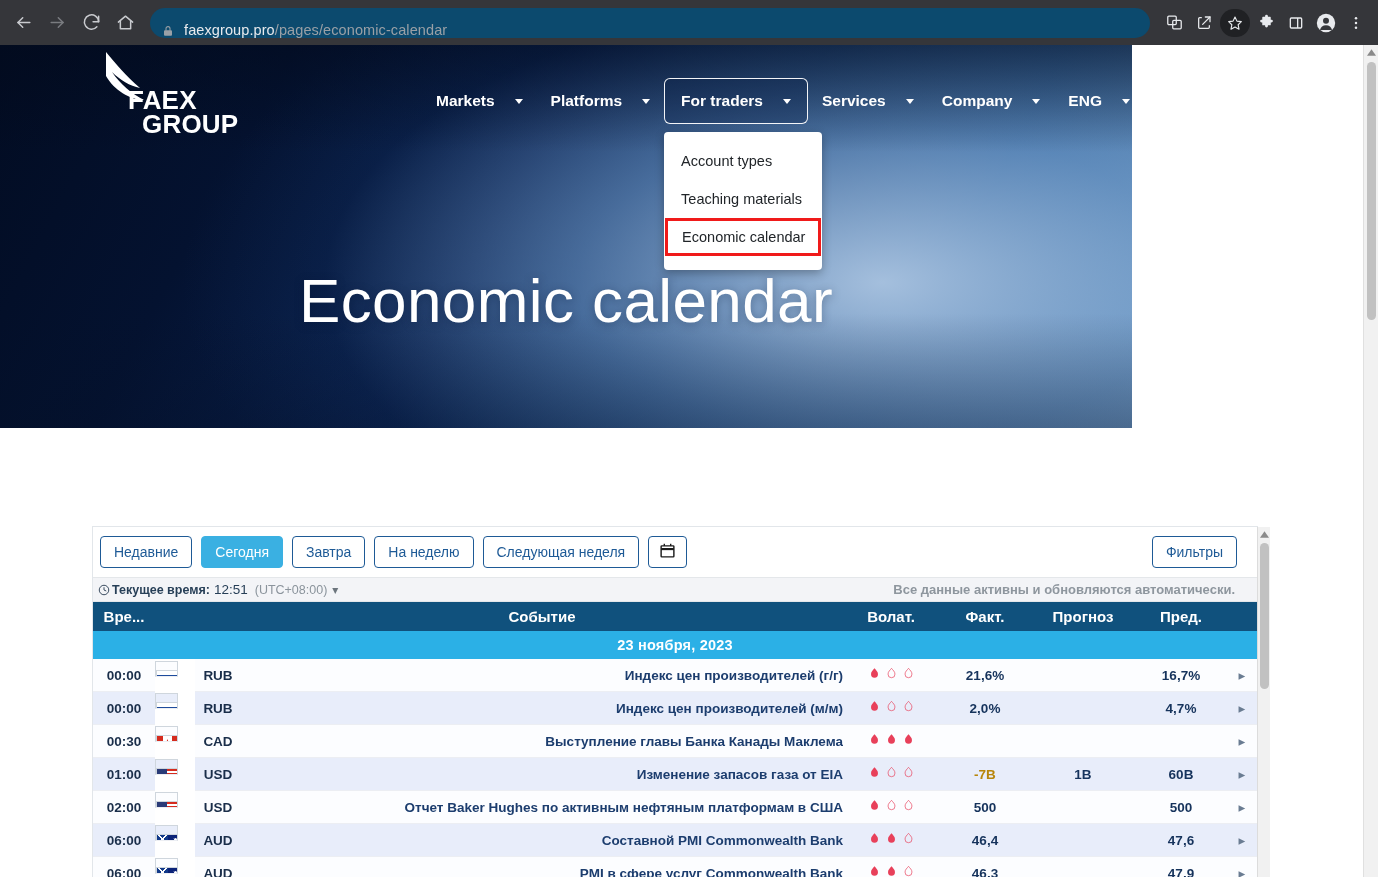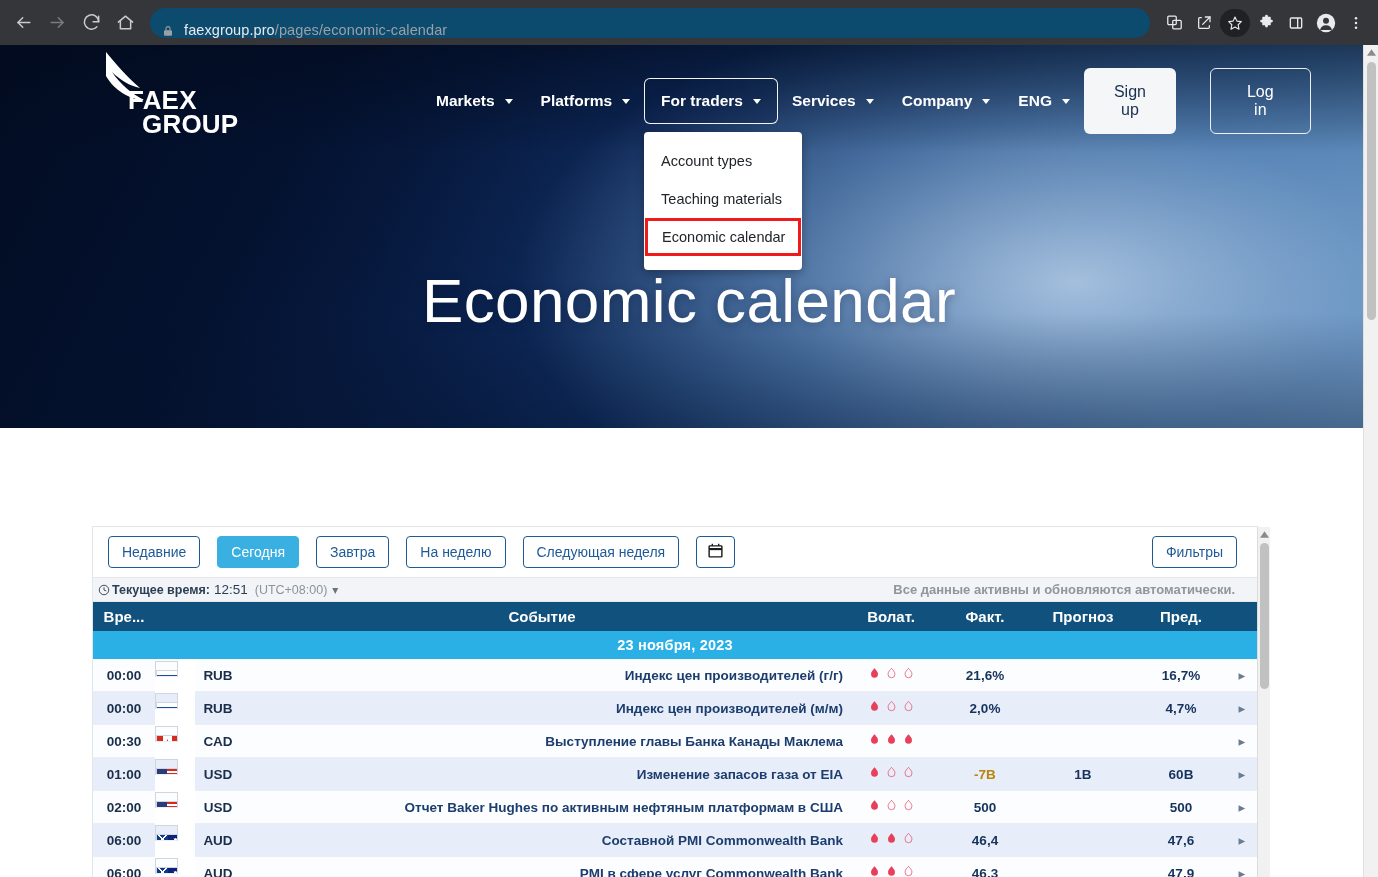--- a/index.html
+++ b/index.html
@@ -54,21 +54,21 @@
   #star-wrap {
     background: #202124; border-radius: 14px;
     width: 30px; height: 28px;
     display:flex;align-items:center;justify-content:center;
     margin-left: 2px;
   }
 
   
   #hero {
     position: relative;
-    height: 383px; width: 1378px;
+    height: 383px; width: 1132px;
     background:
       radial-gradient(ellipse 900px 460px at 78% 62%, rgba(175,200,228,0.92) 0%, rgba(120,160,205,0.55) 34%, rgba(30,70,125,0.12) 62%, rgba(0,0,0,0) 78%),
       linear-gradient(118deg, #020c22 0%, #041230 22%, #0a2250 44%, #10386e 62%, #2d6098 80%, #6f9cc6 100%);
     overflow: hidden;
   }
   #hero::after {
     content:"";
     position:absolute; inset:0;
     background: linear-gradient(180deg, rgba(2,10,28,0.55) 0%, rgba(2,10,28,0.0) 28%, rgba(2,10,28,0.0) 70%, rgba(4,16,40,0.35) 100%);
     pointer-events:none;
@@ -95,21 +95,21 @@
   #logo .wordmark .l2 { font-size: 26px; margin-left: 14px; display:block; }
 
   #main-nav {
     display: flex; align-items: center; gap: 0px;
     margin-left: 168px; position: relative;
   }
   .nav-item {
     color: #fff; font-size: 15.5px; font-weight: 700;
     padding: 10px 14px;
     white-space: nowrap;
-    display: flex; align-items: center; gap: 10px;
+    display: flex; align-items: center; gap: 20px;
   }
   .caret {
     width: 0; height: 0;
     border-left: 4.5px solid transparent;
     border-right: 4.5px solid transparent;
     border-top: 5px solid #fff;
     display:inline-block;
   }
   .nav-item.active-box {
     border: 1px solid rgba(255,255,255,0.95);
@@ -191,21 +191,20 @@
   }
   .tb-btn {
     border: 1px solid #1e5a96;
     color: #1e5a96;
     background: #fff;
     border-radius: 4px;
     font-size: 14px;
     padding: 7px 13px;
     white-space: nowrap;
     line-height: 1.15;
-    margin-left: 8px;
   }
   .tb-btn.selected {
     background: #3ab0e2;
     border-color: #3ab0e2;
     color: #ffffff;
     font-weight: 400;
   }
   .tb-btn.icon-btn { padding: 5px 10px; display:flex; align-items:center; }
   #filters-btn { margin-left: auto; margin-right: 12px; }
 

